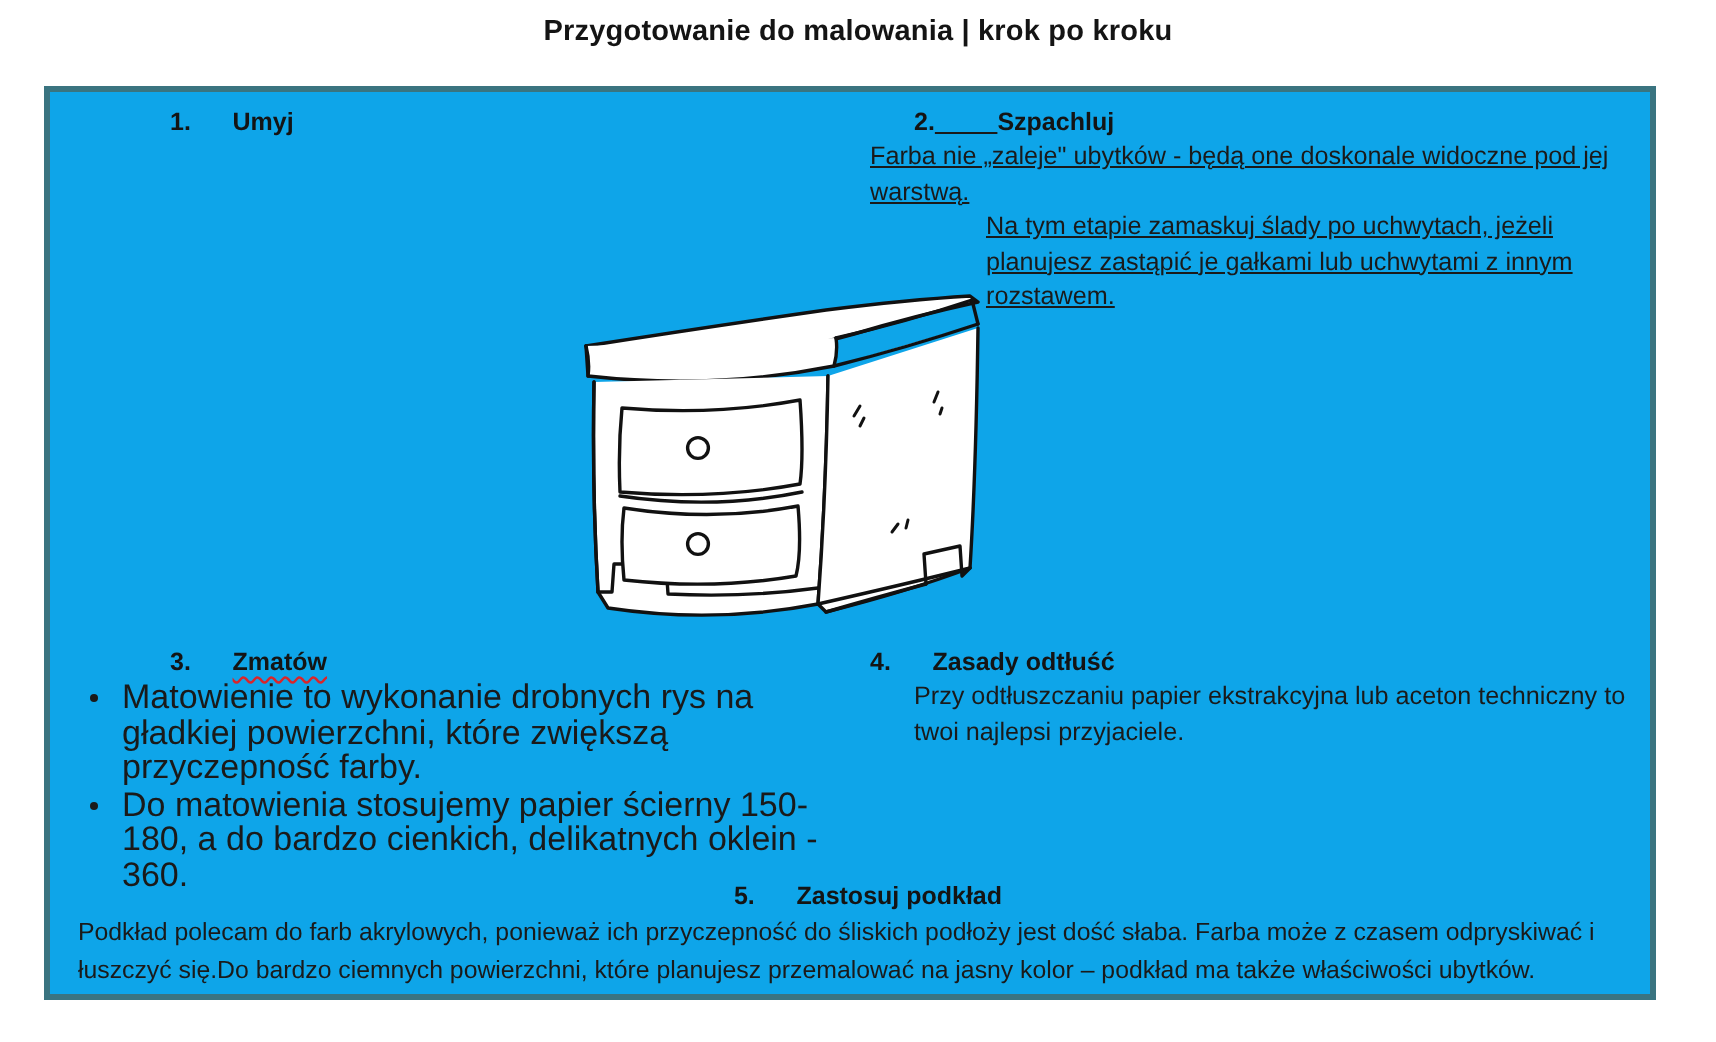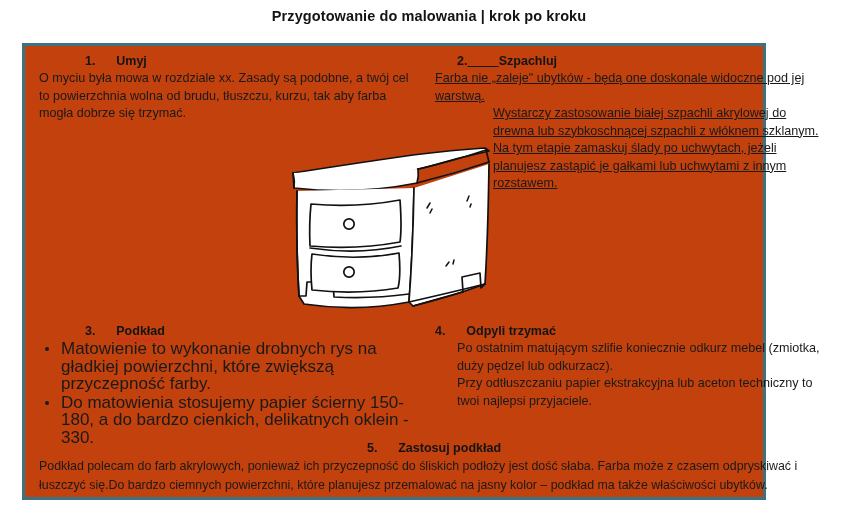--- a/index.html
+++ b/index.html
@@ -35,25 +35,25 @@
     font-weight: bold;
     letter-spacing: 0.1px;
     color: #141414;
   }
 
   
   #content-box {
     position: absolute;
     left: 22px;
     top: 43px;
-    width: 744px;
+    width: 806px;
     height: 457px;
     border: 3px solid #3a7480;
     box-sizing: border-box;
-    background: #c2410c;
+    background: #0ea5e9;
   }
 
   .step {
     position: absolute;
     box-sizing: border-box;
   }
 
   .step-head {
     font-size: 12.5px;
     font-weight: bold;
@@ -148,34 +148,30 @@
   <div id="doc-title">Przygotowanie do malowania | krok po kroku</div>
 
   <div id="content-box">
 
     <div class="step" id="step-1">
       <div class="step-head">
         <span class="step-num">1.</span>
         &nbsp;&nbsp;&nbsp;&nbsp;
         <span class="step-title">Umyj</span>
       </div>
-      <div class="step-body">
-        <p class="para">O myciu była mowa w rozdziale xx. Zasady są podobne, a twój cel to powierzchnia wolna od brudu, tłuszczu, kurzu, tak aby farba mogła dobrze się trzymać.</p>
-      </div>
     </div>
 
     <div class="step" id="step-2">
       <div class="step-head">
         <span class="step-num">2.</span>
         &nbsp;&nbsp;&nbsp;&nbsp;&nbsp;&nbsp;&nbsp;
         <span class="step-title">Szpachluj</span>
       </div>
       <div class="step-body">
         <p class="para">Farba nie „zaleje" ubytków - będą one doskonale widoczne pod jej warstwą.</p>
-        <p class="para indent">Wystarczy zastosowanie białej szpachli akrylowej do drewna lub szybkoschnącej szpachli z włóknem szklanym.</p>
         <p class="para indent">Na tym etapie zamaskuj ślady po uchwytach, jeżeli planujesz zastąpić je gałkami lub uchwytami z innym rozstawem.</p>
       </div>
     </div>
 
     <div id="furniture-illustration">
       <svg viewBox="0 0 250 180" xmlns="http://www.w3.org/2000/svg" fill="none" stroke="#111111" stroke-width="1.7" stroke-linecap="round" stroke-linejoin="round">
 
         <path d="M36 37 Q100 27 156 19 Q196 14 228 12 L232 15 Q200 22 170 31 Q120 45 58 52 Z" fill="#ffffff"></path>
 
         <path d="M36 37 Q38 45 37 52 Q100 59 160 47 Q162 40 161 33" fill="#ffffff"></path>
@@ -211,38 +207,37 @@
         <path d="M213 71 L214 68" stroke-width="1.5"></path>
         <path d="M189 130 L192 126" stroke-width="1.5"></path>
         <path d="M196 128 L197 124" stroke-width="1.5"></path>
       </svg>
     </div>
 
     <div class="step" id="step-3">
       <div class="step-head">
         <span class="step-num">3.</span>
         &nbsp;&nbsp;&nbsp;&nbsp;
-        <span class="step-title misspelled">Podkład</span>
+        <span class="step-title misspelled">Zmatów</span>
       </div>
       <div class="step-body">
         <ul class="bullets">
           <li>Matowienie to wykonanie drobnych rys na gładkiej powierzchni, które zwiększą przyczepność farby.</li>
-          <li>Do matowienia stosujemy papier ścierny 150-180, a do bardzo cienkich, delikatnych oklein - 330.</li>
+          <li>Do matowienia stosujemy papier ścierny 150-180, a do bardzo cienkich, delikatnych oklein - 360.</li>
         </ul>
       </div>
     </div>
 
     <div class="step" id="step-4">
       <div class="step-head">
         <span class="step-num">4.</span>
         &nbsp;&nbsp;&nbsp;&nbsp;
-        <span class="step-title">Odpyli trzymać</span>
-      </div>
-      <div class="step-body">
-        <p class="para">Po ostatnim matującym szlifie koniecznie odkurz mebel (zmiotka, duży pędzel lub odkurzacz).</p>
+        <span class="step-title">Zasady odtłuść</span>
+      </div>
+      <div class="step-body">
         <p class="para">Przy odtłuszczaniu papier ekstrakcyjna lub aceton techniczny to twoi najlepsi przyjaciele.</p>
       </div>
     </div>
 
     <div class="step" id="step-5">
       <div class="step-head">
         <span class="step-num">5.</span>
         &nbsp;&nbsp;&nbsp;&nbsp;
         <span class="step-title">Zastosuj podkład</span>
       </div>

